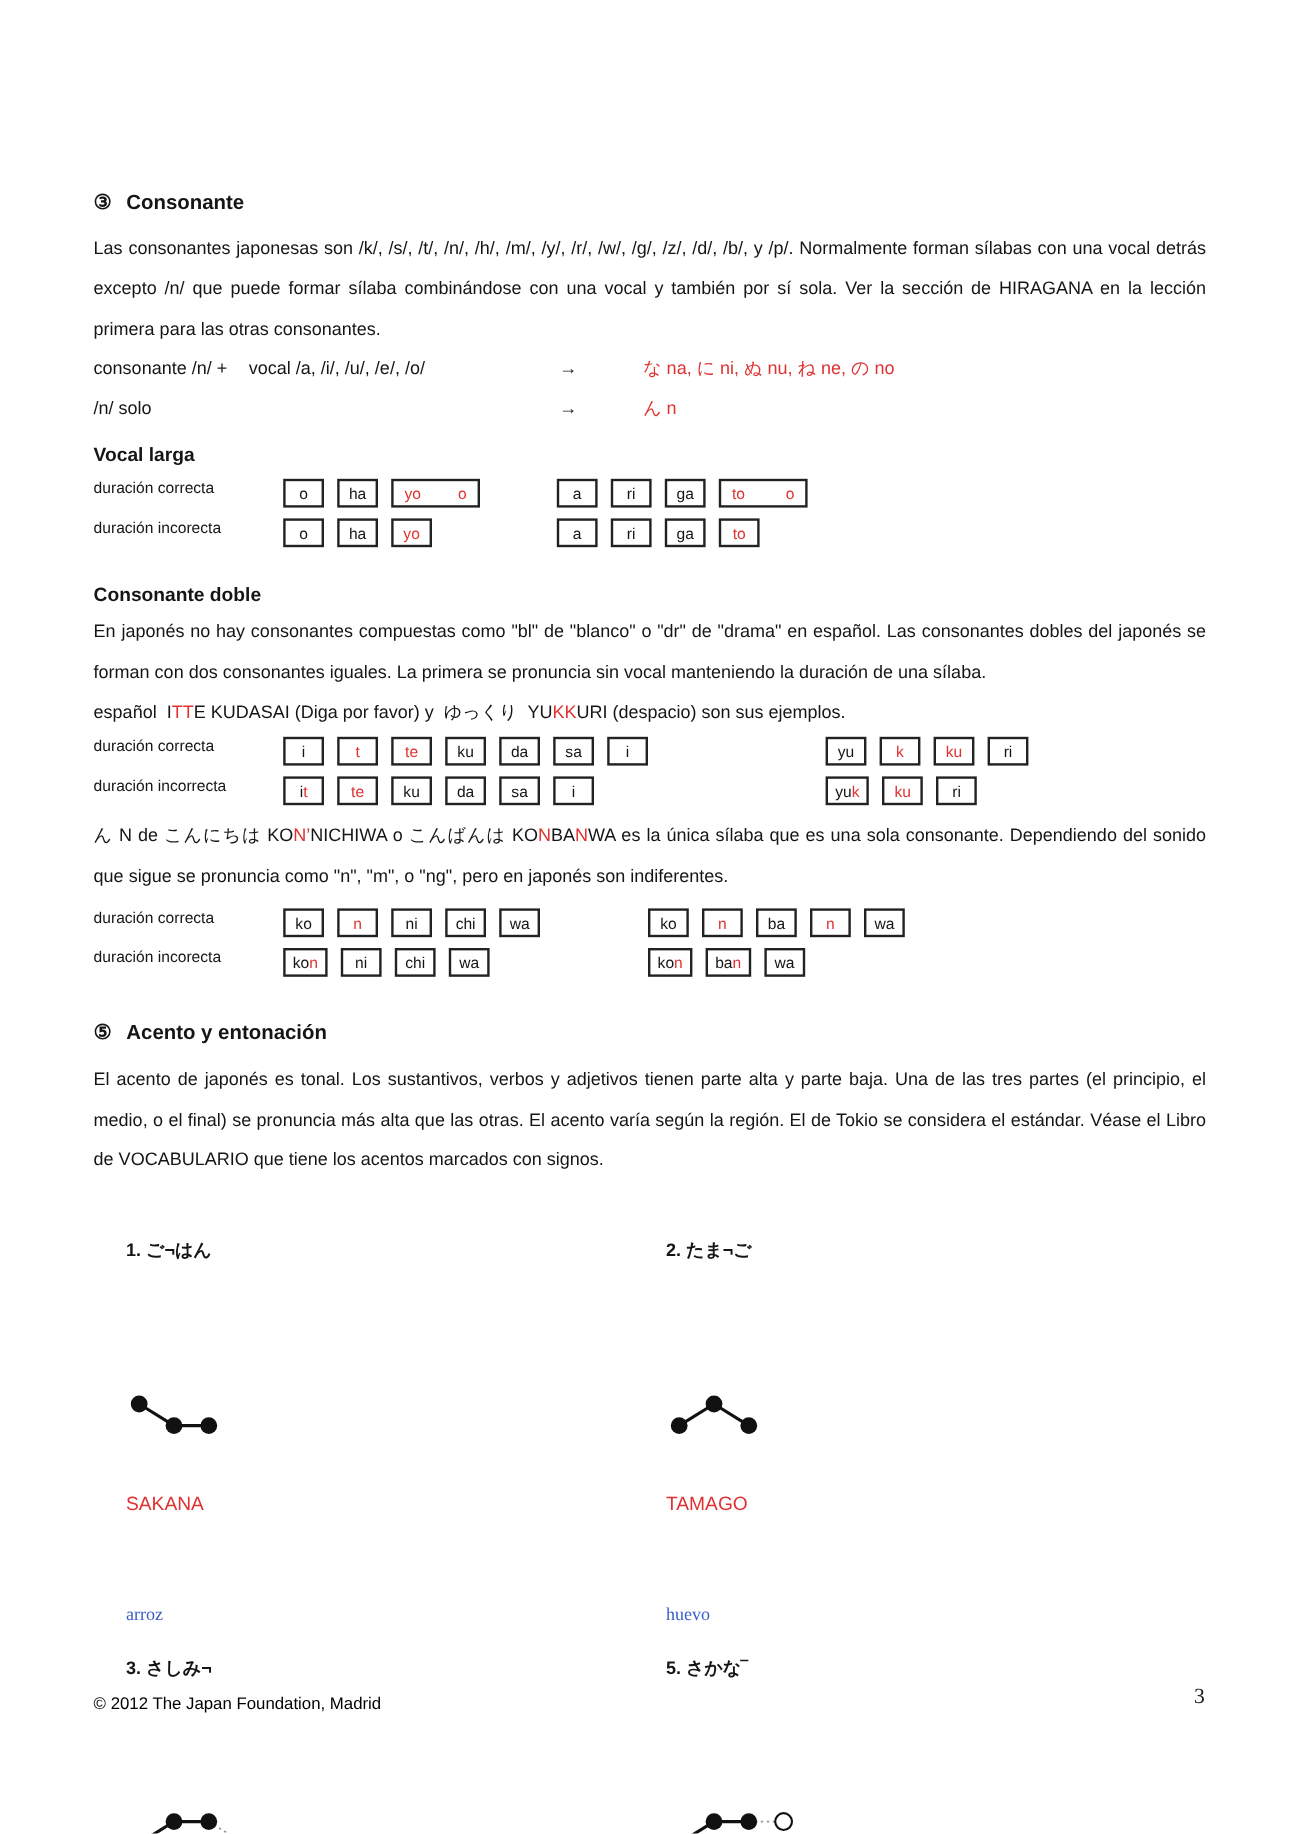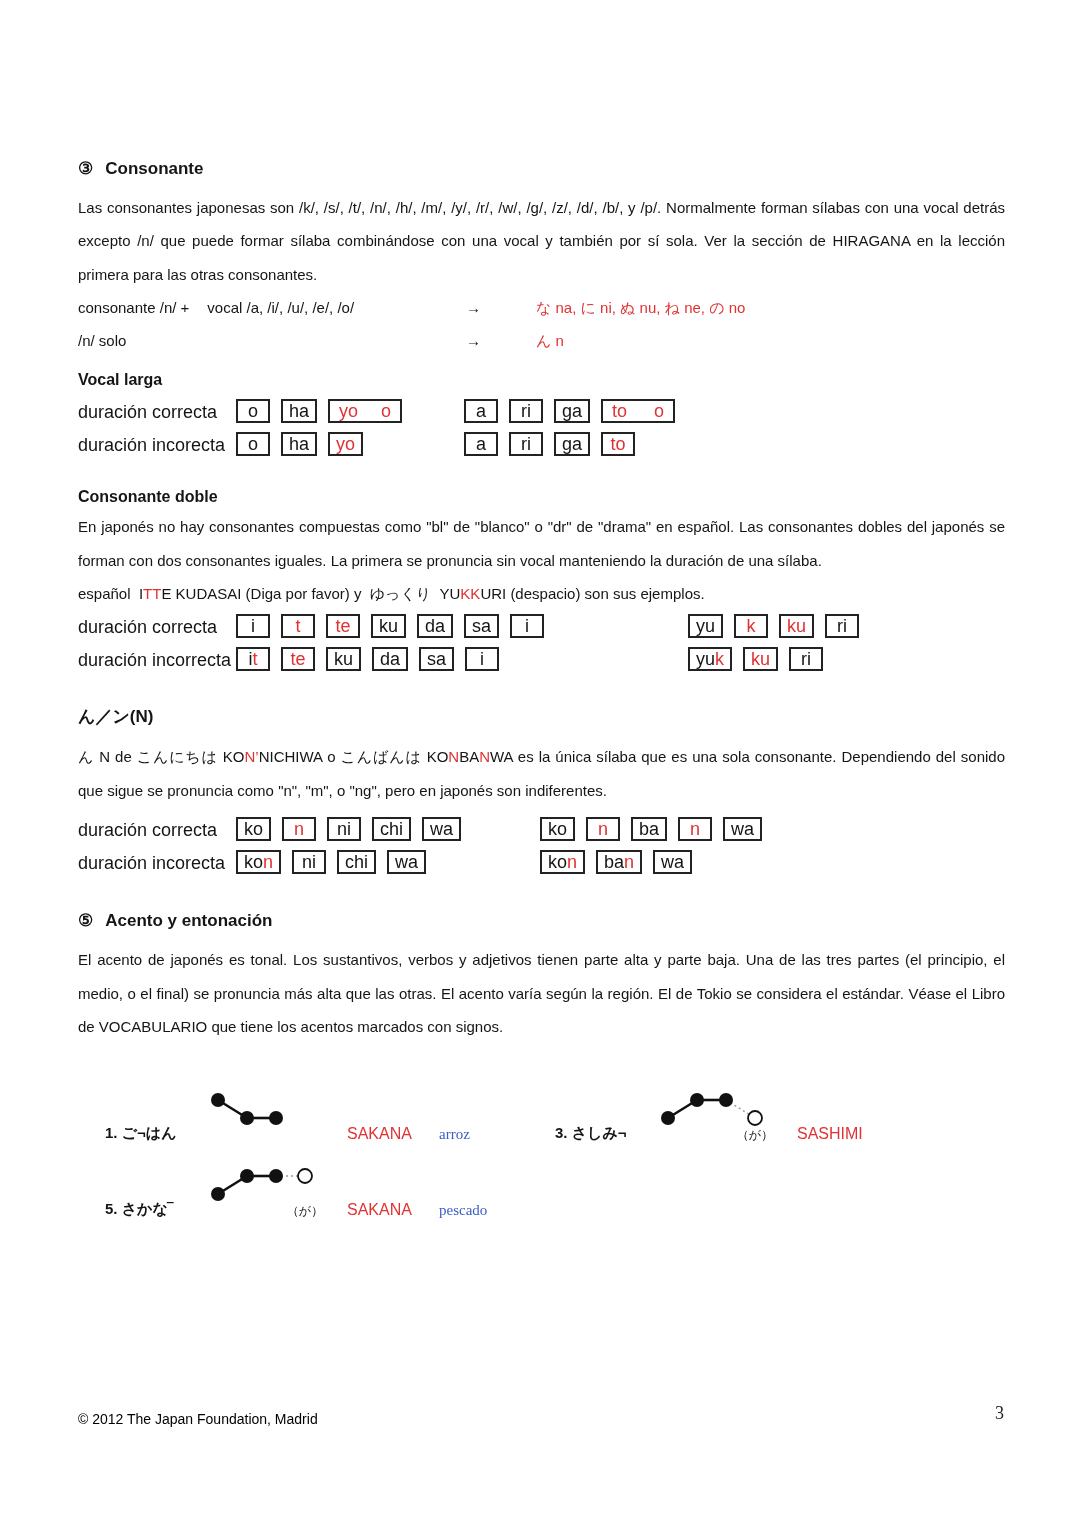--- a/index.html
+++ b/index.html
@@ -20,35 +20,35 @@
   .red { color:var(--red,#e03232); }
   .blk { color:#151515; }
   .blue { color:var(--blue,#3a5dc8);font-family:Liberation Serif, serif; }
 
   .rule { position:relative; height:33px; line-height:33px; font-size:15px; }
   .rule .mid { margin-left:18px; }
   .rule .arrow { position:absolute; left:388px; top:0; }
   .rule .result { position:absolute; left:458px; top:0; }
 
   .brows { margin-top:10px; }
-  .brow { display:flex; align-items:flex-end; margin-bottom:9px; font-size:18px; }
+  .brow { display:flex; align-items:flex-start; margin-bottom:9px; font-size:13px; }
   .blabel { width:158px; flex:0 0 158px; }
   .bgrp { display:flex; align-items:center; }
   .vl .g1 { width:228px; flex:0 0 228px; }
   .cd .g1 { width:452px; flex:0 0 452px; }
   .nn .g1 { width:304px; flex:0 0 304px; }
   .box {
     display:inline-flex; align-items:center; justify-content:center;
     min-width:34px; height:24px; border:2px solid #222; padding:0 6px;
     margin-right:11px; background:#fff;
   }
   .box.wide { min-width:74px; justify-content:space-between; padding:0 9px; }
 
   .accents { display:grid; grid-template-columns:1fr 1fr; row-gap:22px; margin-top:46px; padding-left:27px; }
-  .acc-item { display:flex; align-items:flex-end; }
+  .acc-item { display:flex; align-items:flex-start;flex-direction:column; }
   .acc-label { width:102px; flex:0 0 102px; font-weight:bold; font-size:15px; padding-top:4px; }
   .acc-svg { width:110px; height:54px; margin-right:30px; flex:0 0 110px; }
   .acc-romaji { width:92px; flex:0 0 92px; font-size:16px; padding-top:4px; }
   .acc-meaning { font-size:15px; padding-top:5px; }
 
   .footer { position:absolute; left:78px; top:1411px; font-size:14px; color:#000000; }
   .pageno { position:absolute; right:76px; top:1403px; font-size:18px; font-family:"Liberation Serif", serif; color:#222; }
 </style>
 </head>
 <body style="--red: #e03232; --blue: #3a5dc8;">
@@ -209,21 +209,20 @@
           <span class="box">
             <span class="red">ku</span>
           </span>
           <span class="box">
             <span class="blk">ri</span>
           </span>
         </div>
       </div>
     </div>
 
-  <div class="h1" style="margin-top:34px;">ん／ン(N)</div>
   <p class="para" style="margin-top:6px;"><span class="blk">ん N de こんにちは KO</span><span class="red">N’</span><span class="blk">NICHIWA o こんばんは KO</span><span class="red">N</span><span class="blk">BA</span><span class="red">N</span><span class="blk">WA es la única sílaba que es una sola consonante. Dependiendo del sonido que sigue se pronuncia como "n", "m", o "ng", pero en japonés son indiferentes.</span></p>
   <div class="brows nn">
       <div class="brow">
         <div class="blabel">duración correcta</div>
         <div class="bgrp g1">
           <span class="box">
             <span class="blk">ko</span>
           </span>
           <span class="box">
             <span class="red">n</span>
@@ -299,20 +298,32 @@
       <div class="acc-label">1. ご¬はん</div>
       <svg class="acc-svg" viewBox="0 0 110 54">
           <line x1="11" y1="11" x2="40" y2="29" stroke="#111" stroke-width="2.6"></line>
           <line x1="40" y1="29" x2="69" y2="29" stroke="#111" stroke-width="2.6"></line>
           <circle cx="11" cy="11" r="7" fill="#111"></circle>
           <circle cx="40" cy="29" r="7" fill="#111"></circle>
           <circle cx="69" cy="29" r="7" fill="#111"></circle>
         </svg>
       <div class="acc-romaji red">SAKANA</div>
       <div class="acc-meaning blue">arroz</div>
+    </div>
+    <div class="acc-item">
+      <div class="acc-label">2. たま¬ご</div>
+      <svg class="acc-svg" viewBox="0 0 110 54">
+          <line x1="11" y1="29" x2="40" y2="11" stroke="#111" stroke-width="2.6"></line>
+          <line x1="40" y1="11" x2="69" y2="29" stroke="#111" stroke-width="2.6"></line>
+          <circle cx="11" cy="29" r="7" fill="#111"></circle>
+          <circle cx="40" cy="11" r="7" fill="#111"></circle>
+          <circle cx="69" cy="29" r="7" fill="#111"></circle>
+        </svg>
+      <div class="acc-romaji red">TAMAGO</div>
+      <div class="acc-meaning blue">huevo</div>
     </div>
     <div class="acc-item">
       <div class="acc-label">3. さしみ¬</div>
       <svg class="acc-svg" viewBox="0 0 110 54">
           <line x1="11" y1="29" x2="40" y2="11" stroke="#111" stroke-width="2.6"></line>
           <line x1="40" y1="11" x2="69" y2="11" stroke="#111" stroke-width="2.6"></line>
           <line x1="69" y1="11" x2="98" y2="29" stroke="#999" stroke-width="1.5" stroke-dasharray="2,3"></line>
           <circle cx="11" cy="29" r="7" fill="#111"></circle>
           <circle cx="40" cy="11" r="7" fill="#111"></circle>
           <circle cx="69" cy="11" r="7" fill="#111"></circle>

